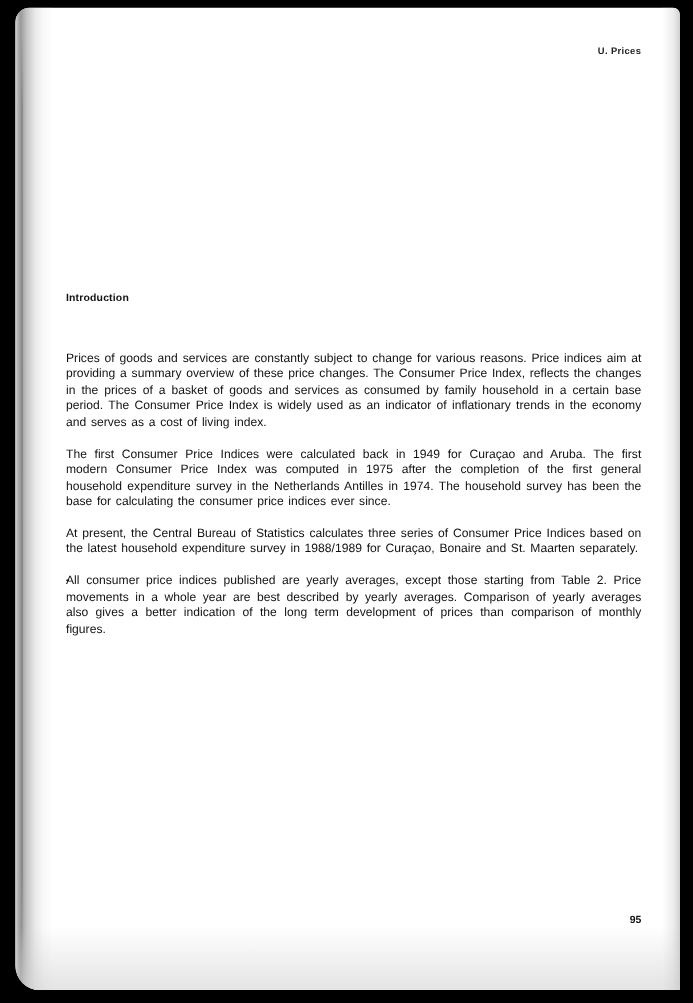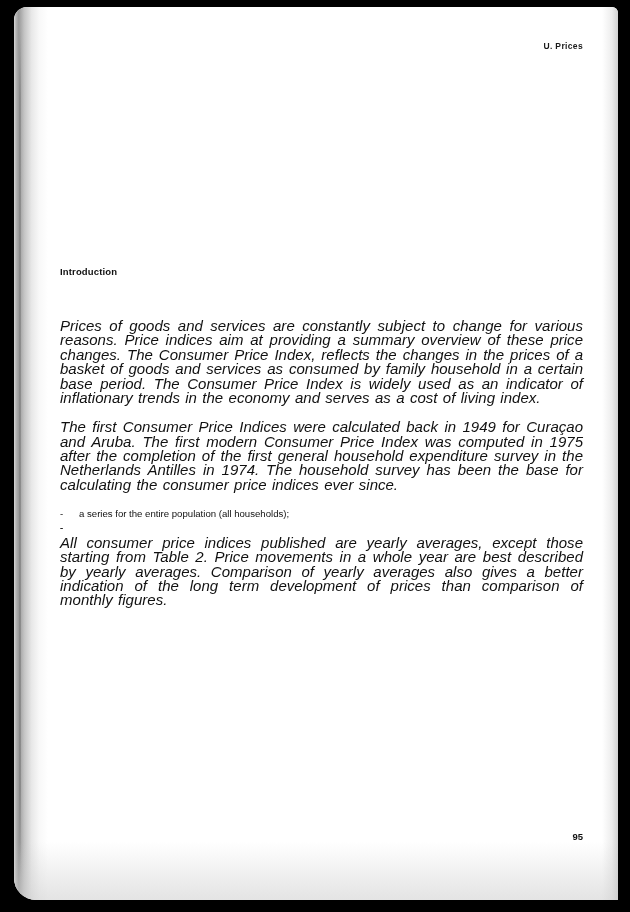--- a/index.html
+++ b/index.html
@@ -124,29 +124,28 @@
   }
 
   .body-block {
     position: absolute;
     top: 312px;
     left: 0;
     width: 523px;
   }
 
   .para {
-    font-size: 15px;
+    font-size: 11px;
     line-height: 14.45px;
     color: #111111;
     text-align: justify;
     text-justify: inter-word;
     margin: 0 0 14.4px 0;
     letter-spacing: 0.02px;
     hyphens: none;
-    font-style: italic;
   }
   .para:last-child { margin-bottom: 0; }
   .para.looser  { word-spacing: 1.15px; }
 
   .bullet-list {
     list-style: none;
     margin: 0 0 14.4px 0;
     padding: 0;
   }
   .bullet-item {
@@ -191,25 +190,25 @@
       <div class="running-head">U. Prices</div>
 
       <div class="section-heading">Introduction</div>
 
       <div class="body-block">
 
         <p class="para looser">Prices of goods and services are constantly subject to change for various reasons. Price indices aim at providing a summary overview of these price changes. The Consumer Price Index, reflects the changes in the prices of a basket of goods and services as consumed by family household in a certain base period. The Consumer Price Index is widely used as an indicator of inflationary trends in the economy and serves as a cost of living index.</p>
 
         <p class="para looser">The first Consumer Price Indices were calculated back in 1949 for Curaçao and Aruba. The first modern Consumer Price Index was computed in 1975 after the completion of the first general household expenditure survey in the Netherlands Antilles in 1974. The household survey has been the base for calculating the consumer price indices ever since.</p>
 
+        <p class="para looser">At present, the Central Bureau of Statistics calculates three series of Consumer Price Indices based on the latest household expenditure survey in 1988/1989 for Curaçao, Bonaire and St. Maarten separately.</p>
 
         <ul class="bullet-list">
           <li class="bullet-item">
             <span class="bullet-marker">-</span>
-            <span>a series for the entire population (all households);</span>
           </li>
           <li class="bullet-item">
             <span class="bullet-marker">-</span>
           </li>
           <li class="bullet-item">
             <span class="bullet-marker">-</span>
           </li>
         </ul>
 
         <p class="para looser">All consumer price indices published are yearly averages, except those starting from Table 2. Price movements in a whole year are best described by yearly averages. Comparison of yearly averages also gives a better indication of the long term development of prices than comparison of monthly figures.</p>

